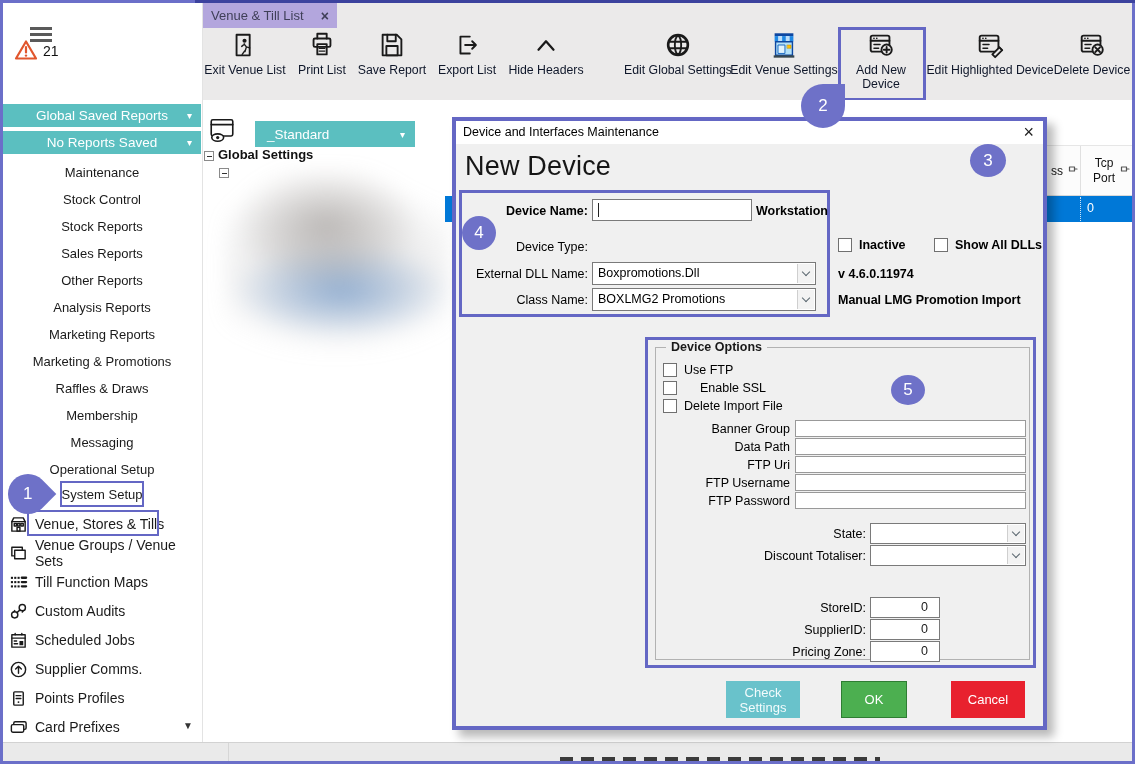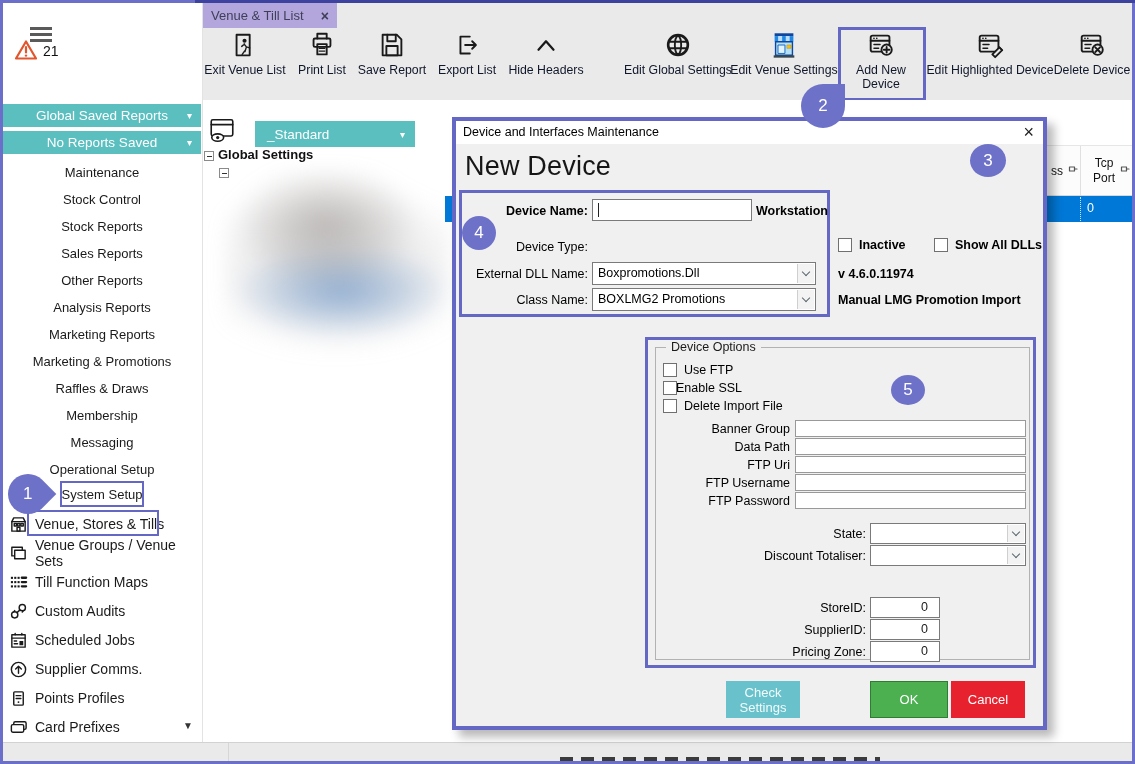--- a/index.html
+++ b/index.html
@@ -62,21 +62,21 @@
   .lbl.b{font-weight:bold}
   .inp{position:absolute;background:#fff;border:1px solid #7a7a7a}
   .caret{position:absolute;left:5px;top:3px;width:1px;height:14px;background:#222}
   .combo{position:absolute;background:#fff;border:1px solid #7a7a7a;font-size:12.5px;color:#000;padding-left:5px;overflow:hidden;white-space:nowrap}
   .combo .ar{position:absolute;right:1px;top:1px;bottom:1px;width:17px;background:#f3f3f3;border-left:1px solid #cfcfcf;display:flex;align-items:center;justify-content:center}
   .chev{width:6px;height:6px;border-right:1.5px solid #5b6770;border-bottom:1.5px solid #5b6770;transform:rotate(45deg);margin-top:-3px}
   .cb{position:absolute;width:14px;height:14px;background:#fff;border:1px solid #707070}
   .cblbl{position:absolute;font-size:12.5px;color:#000;line-height:15px}
   .cblbl.b{font-weight:bold}
   .groupbox{position:absolute;border:1px solid #b2b2b2}
-  .gb-legend{position:absolute;left:10px;top:-8px;background:#F0F0F0;padding:0 5px;font-size:12.5px;font-weight:normal}
+  .gb-legend{position:absolute;left:10px;top:-8px;background:#F0F0F0;padding:0 5px;font-size:12.5px;font-weight:bold}
   .opt-inp{position:absolute;background:#fff;border:1px solid #999;font-size:12px}
   .btn{position:absolute;display:flex;align-items:center;justify-content:center;text-align:center;font-size:13px;color:#fff;cursor:default}
   .btn.check{background:#69C2CB;color:#F2FBFC;line-height:15px}
   .btn.ok{background:#4CAF50;border:1px solid #2F7D33}
   .btn.cancel{background:#E8212E}
   .boldtxt{position:absolute;font-size:12.5px;font-weight:bold;color:#000}
   
   .badge{position:absolute;background:#6E71C8;color:#fff;border-radius:50%;display:flex;align-items:center;justify-content:center;font-size:17px;z-index:35}
   .tear{position:absolute;background:#6E71C8;color:#fff;display:flex;align-items:center;justify-content:center;font-size:17px;z-index:40}
   .tear.t1{border-radius:50% 50% 0 50%;transform:rotate(-45deg)}
@@ -387,21 +387,21 @@
   <div class="boldtxt" style="left:382px;top:172px">Manual LMG Promotion Import</div>
 
   <div class="pbox" style="left:189px;top:216px;width:391px;height:331px"></div>
   <div class="groupbox" style="left:199px;top:226px;width:375px;height:313px">
     <span class="gb-legend">Device Options</span>
   </div>
 
   <span class="cb" style="left:207px;top:242px"></span>
   <span class="cblbl" style="left:228px;top:242px">Use FTP</span>
   <span class="cb" style="left:207px;top:260px"></span>
-  <span class="cblbl" style="left:220px;top:260px">Enable SSL</span>
+  <span class="cblbl" style="left:244px;top:260px">Enable SSL</span>
   <span class="cb" style="left:207px;top:278px"></span>
   <span class="cblbl" style="left:228px;top:278px">Delete Import File</span>
 
   <div class="lbl" style="left:214px;top:300px;width:120px">Banner Group</div>
   <div class="opt-inp" style="left:339px;top:299px;width:231px;height:17px"></div>
   <div class="lbl" style="left:214px;top:318px;width:120px">Data Path</div>
   <div class="opt-inp" style="left:339px;top:317px;width:231px;height:17px"></div>
   <div class="lbl" style="left:214px;top:336px;width:120px">FTP Uri</div>
   <div class="opt-inp" style="left:339px;top:335px;width:231px;height:17px"></div>
   <div class="lbl" style="left:214px;top:354px;width:120px">FTP Username</div>
@@ -423,21 +423,21 @@
   </div>
 
   <div class="lbl" style="left:290px;top:479px;width:120px">StoreID:</div>
   <div class="inp" style="left:414px;top:476px;width:70px;height:21px;text-align:right;padding-right:11px;font-size:12.5px;line-height:19px">0</div>
   <div class="lbl" style="left:290px;top:501px;width:120px">SupplierID:</div>
   <div class="inp" style="left:414px;top:498px;width:70px;height:21px;text-align:right;padding-right:11px;font-size:12.5px;line-height:19px">0</div>
   <div class="lbl" style="left:290px;top:523px;width:120px">Pricing Zone:</div>
   <div class="inp" style="left:414px;top:520px;width:70px;height:21px;text-align:right;padding-right:11px;font-size:12.5px;line-height:19px">0</div>
 
   <div class="btn check" style="left:270px;top:560px;width:74px;height:37px">Check Settings</div>
-  <div class="btn ok" style="left:414px;top:560px;width:78px;height:37px">OK</div>
+  <div class="btn ok" style="left:385px;top:560px;width:66px;height:37px">OK</div>
   <div class="btn cancel" style="left:495px;top:560px;width:74px;height:37px">Cancel</div>
 
   <div class="badge" style="left:514px;top:23px;width:36px;height:33px">3</div>
   <div class="badge" style="left:6px;top:95px;width:34px;height:34px">4</div>
   <div class="badge" style="left:435px;top:254px;width:34px;height:30px">5</div>
 </div>
 
 <div class="tear t1" style="left:8px;top:474px;width:40px;height:40px">
     <span>1</span>
   </div>

